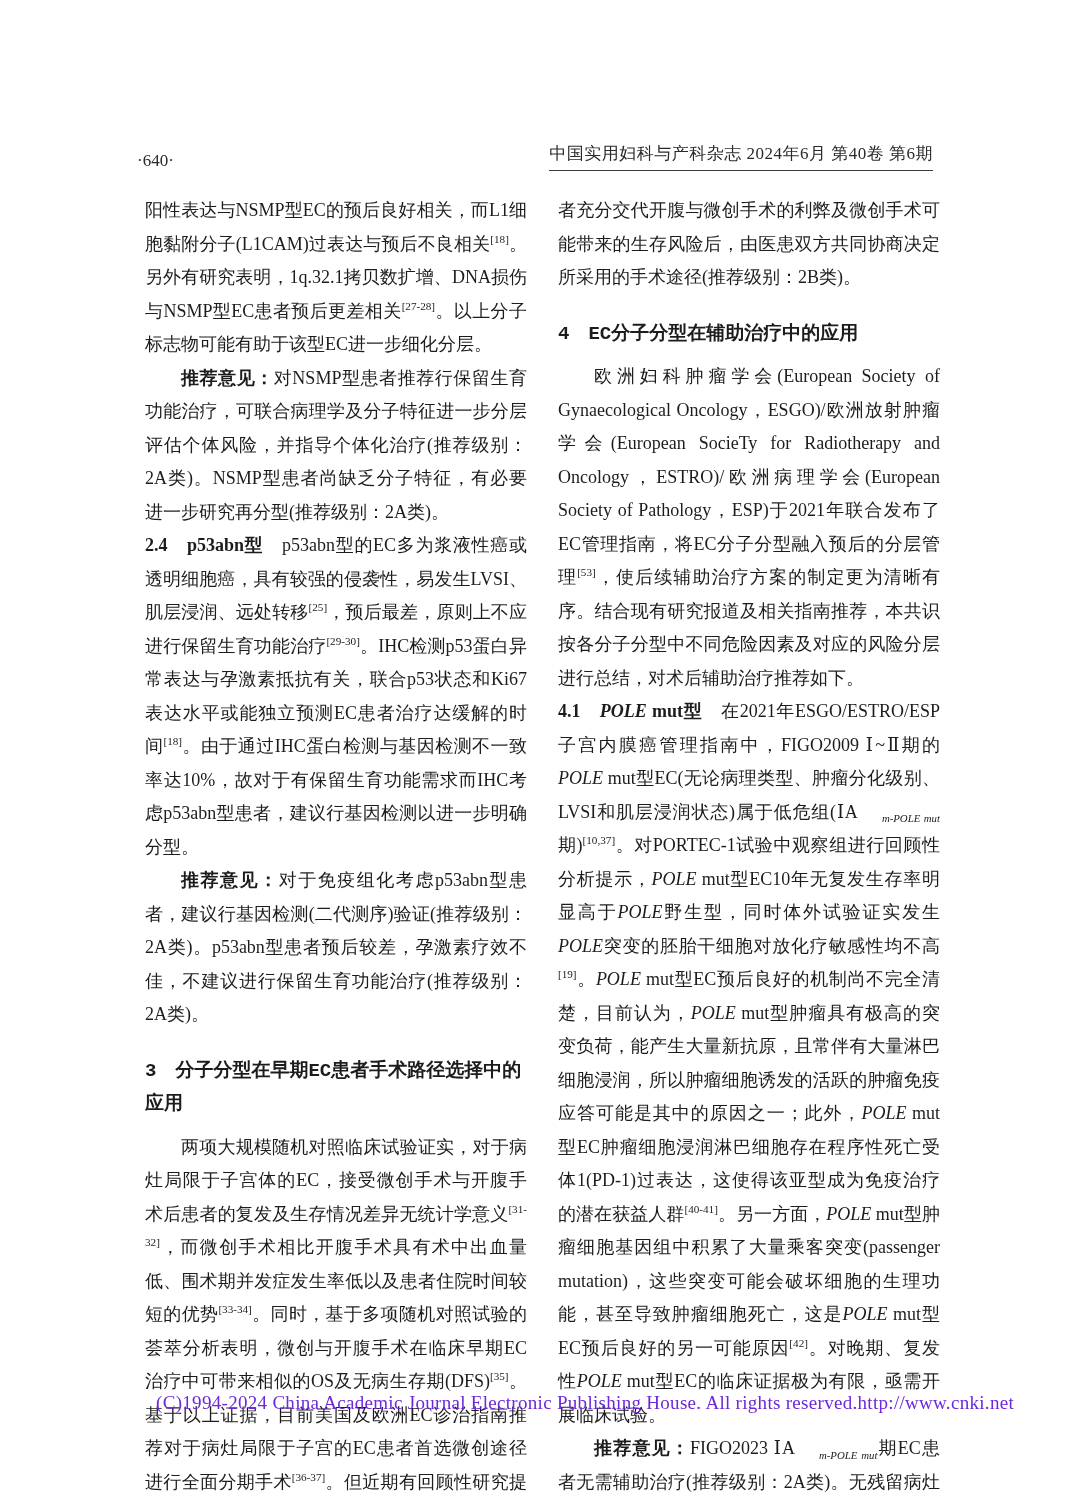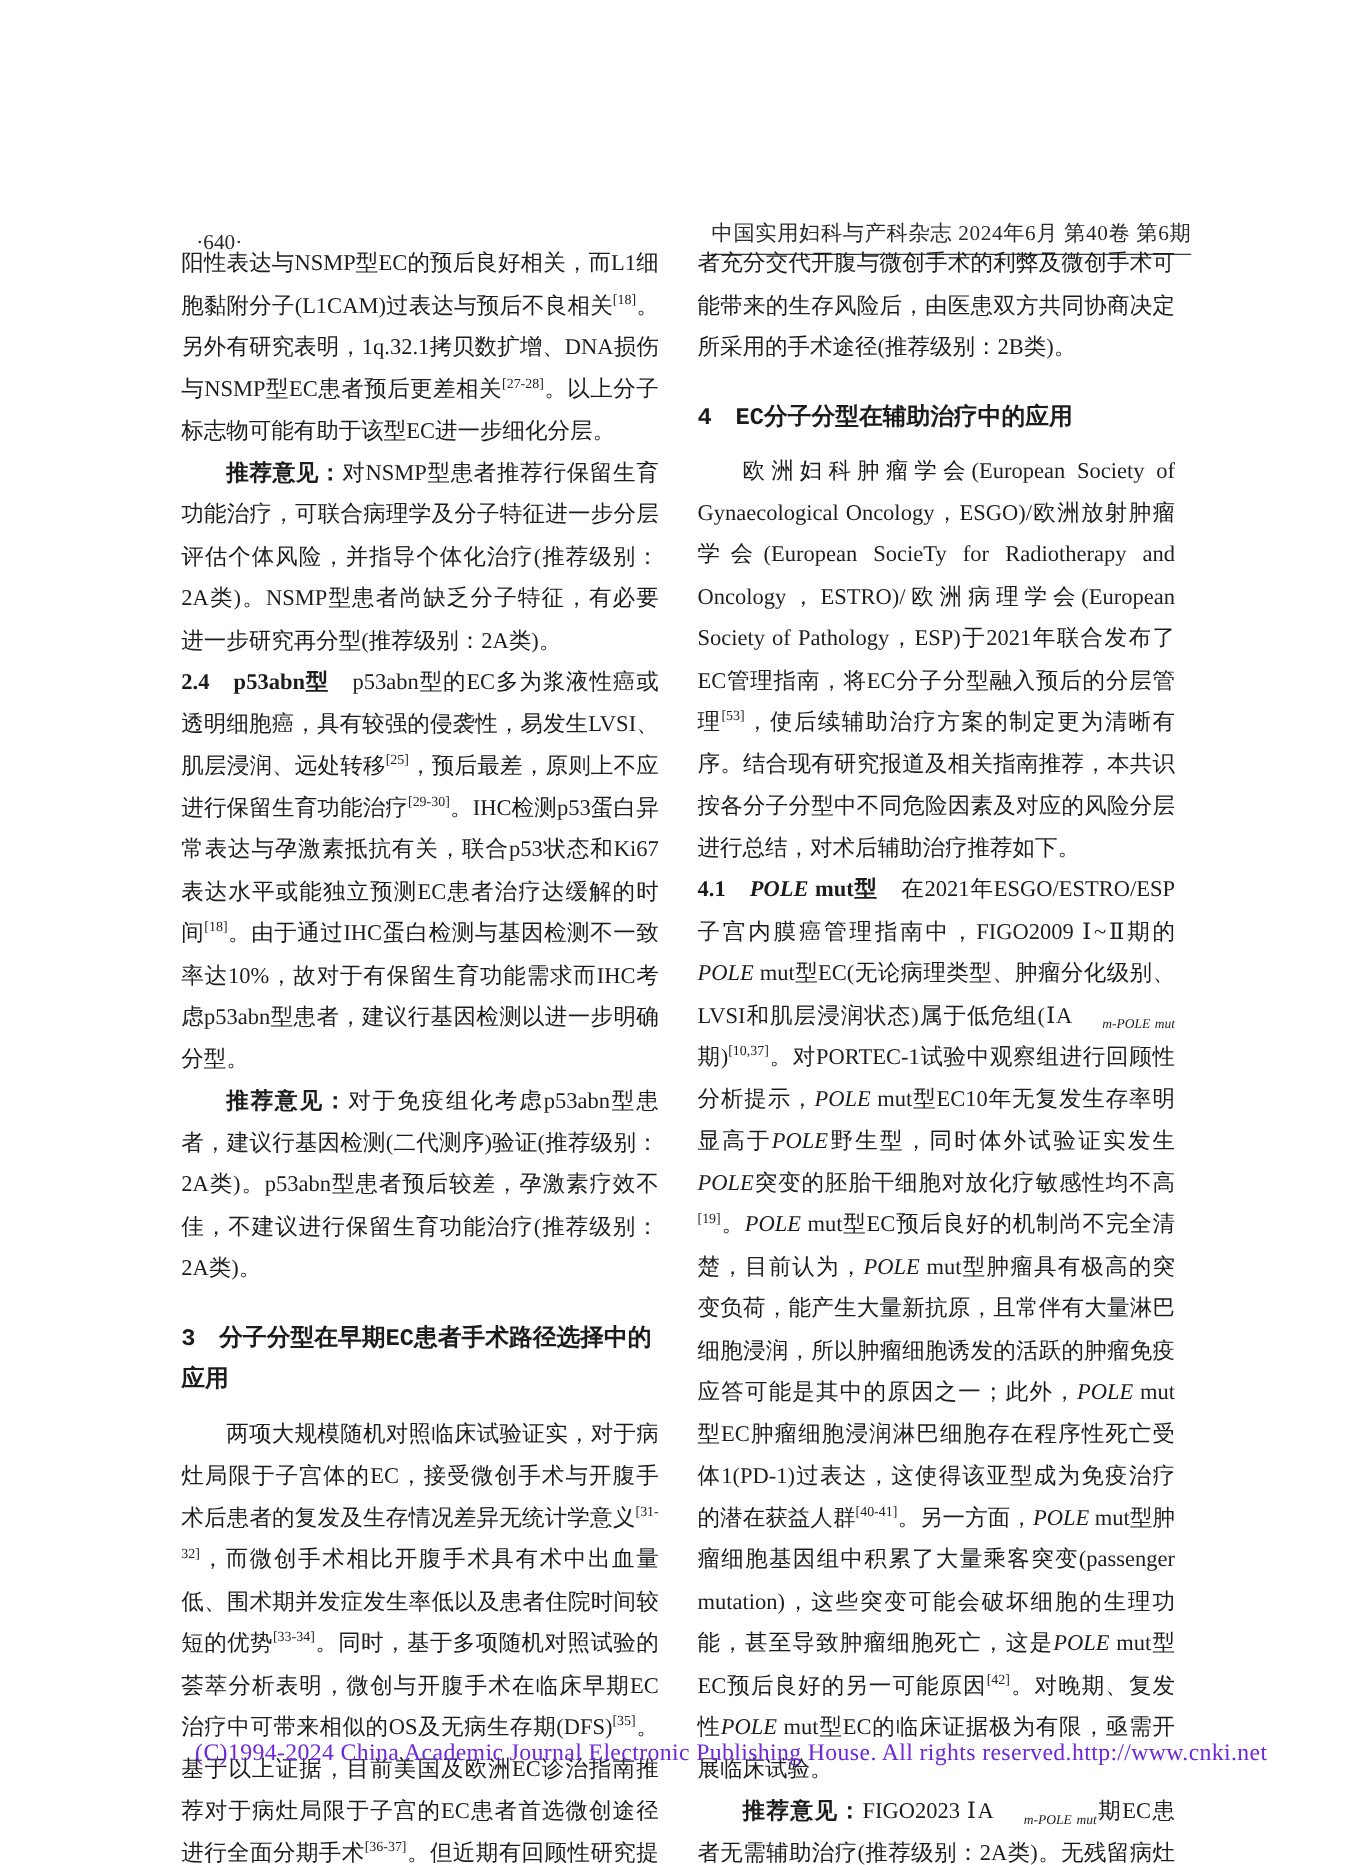--- a/index.html
+++ b/index.html
@@ -11,29 +11,28 @@
   .page{
     position:relative;
     width:1080px;height:1492px;
     background:#ffffff;
     overflow:hidden;
     color:#1c1c1c;
   }
   
   .header{
     position:absolute;
-    top:142px;left:157px;width:796px;
+    top:142px;left:137px;width:796px;
     display:flex;justify-content:space-between;align-items:flex-end;
     font-size:17px;color:#2a2a2a;
   }
   .journal-info{
     border-bottom:1.5px solid #3a3a3a;
     padding-bottom:5px;
     letter-spacing:.5px;
-    margin-top:33px;
   }
   
   .columns{
     position:absolute;
     top:194px;left:145px;width:796px;
     display:flex;gap:31px;
   }
   .col{
     width:382px;
     font-size:18px;

